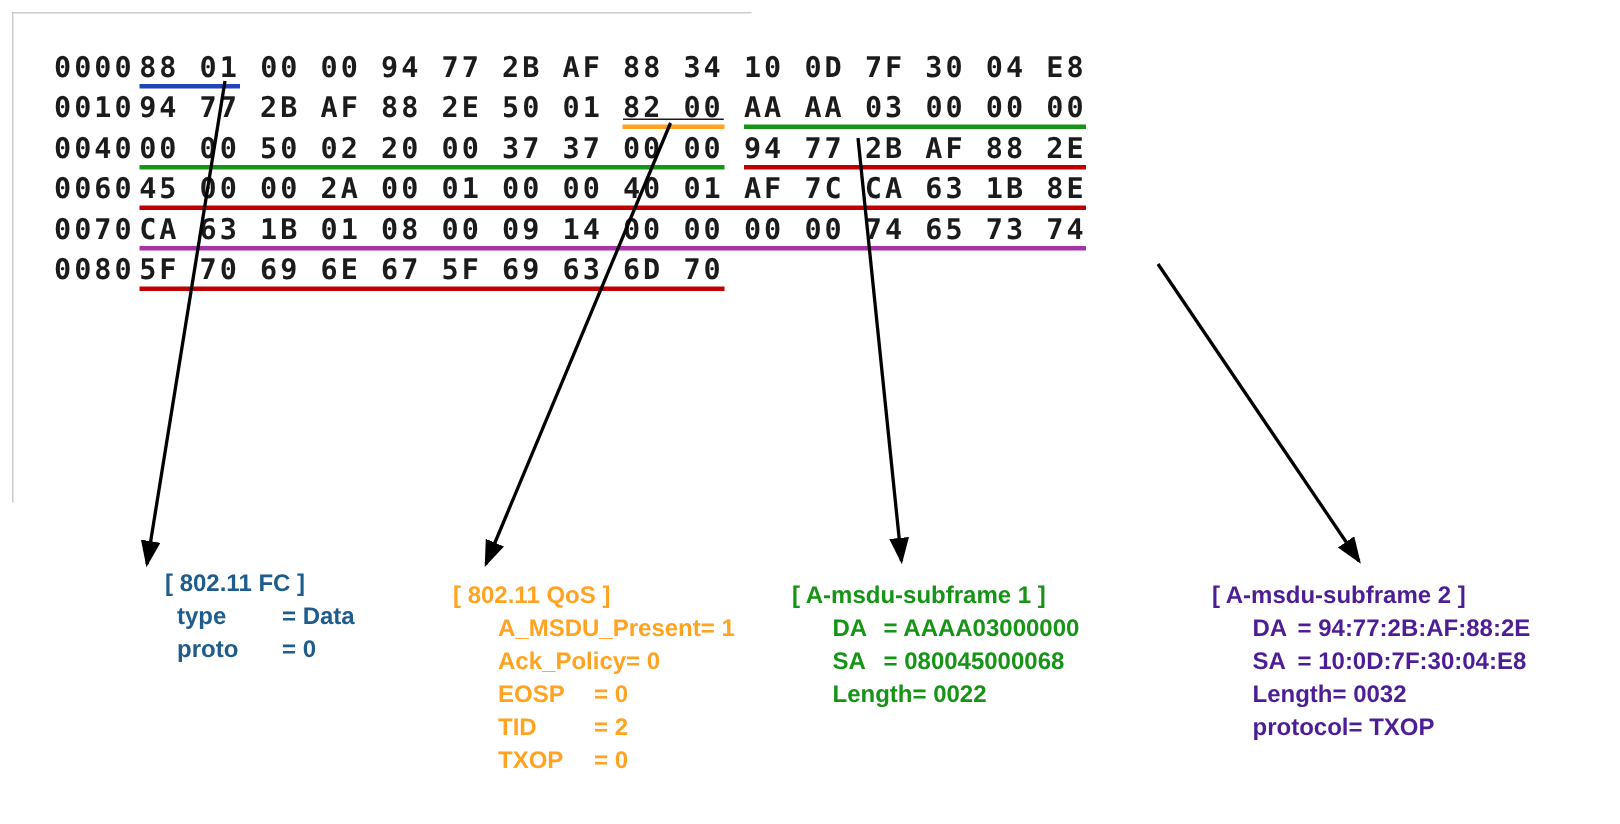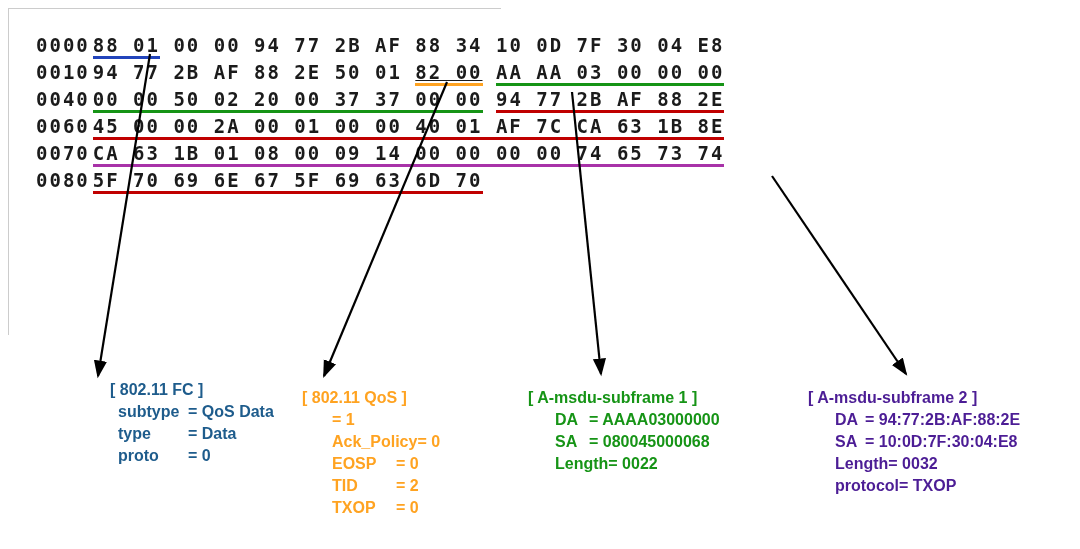--- a/index.html
+++ b/index.html
@@ -66,30 +66,29 @@
     </defs>
     <line x1="150" y1="54" x2="98" y2="376" stroke="#000000" stroke-width="2.2" marker-end="url(#ah)"></line>
     <line x1="447" y1="82" x2="324" y2="376" stroke="#000000" stroke-width="2.2" marker-end="url(#ah)"></line>
     <line x1="572" y1="92" x2="601" y2="374" stroke="#000000" stroke-width="2.2" marker-end="url(#ah)"></line>
     <line x1="772" y1="176" x2="906" y2="374" stroke="#000000" stroke-width="2.2" marker-end="url(#ah)"></line>
   </svg>
 
   <div class="ablock" id="block-0" style="left: 82px; top: 379px; color: rgb(30, 92, 140); margin-left: 28px;">
     <div class="atitle">[ 802.11 FC ]</div>
     <div class="alines">
-        <div class="aline"><span class="k">subtype</span><span class="v">= QoS Data</span></div>
         <div class="aline"><span class="k">type</span><span class="v">= Data</span></div>
         <div class="aline"><span class="k">proto</span><span class="v">= 0</span></div>
       </div>
   </div>
 
   <div class="ablock" id="block-1" style="left: 302px; top: 387px; color: rgb(255, 163, 33);">
     <div class="atitle">[ 802.11 QoS ]</div>
     <div class="alines">
-        <div class="aline"><span class="v">= 1</span></div>
+        <div class="aline"><span class="k">A_MSDU_Present</span><span class="v">= 1</span></div>
         <div class="aline"><span class="k">Ack_Policy</span><span class="v">= 0</span></div>
         <div class="aline"><span class="k">EOSP</span><span class="v">= 0</span></div>
         <div class="aline"><span class="k">TID</span><span class="v">= 2</span></div>
         <div class="aline"><span class="k">TXOP</span><span class="v">= 0</span></div>
       </div>
   </div>
 
   <div class="ablock" id="block-2" style="left: 528px; top: 387px; color: rgb(22, 148, 22);">
     <div class="atitle">[ A-msdu-subframe 1 ]</div>
     <div class="alines">

